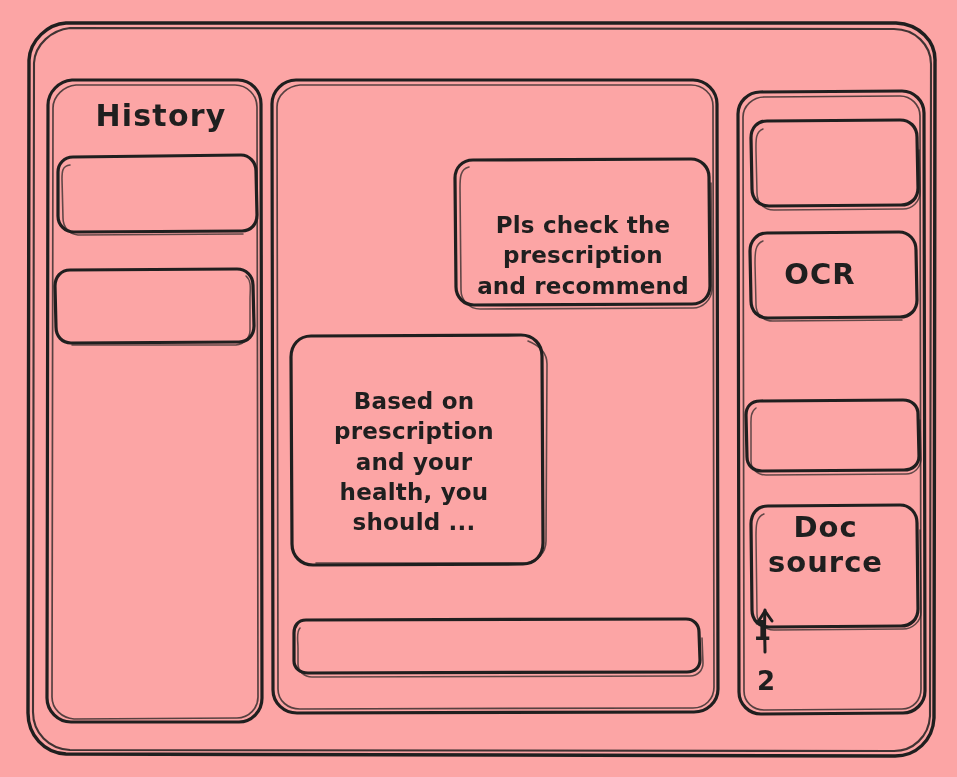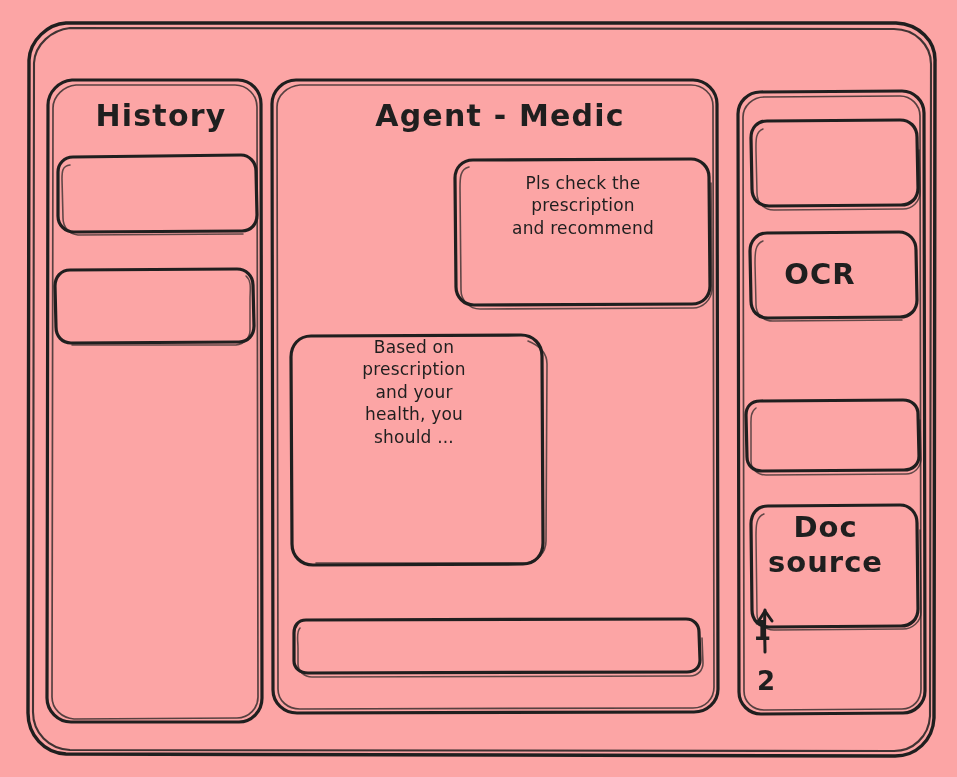--- a/index.html
+++ b/index.html
@@ -42,37 +42,38 @@
     font-size: 30px;
     font-weight: 700;
     letter-spacing: 1.2px;
   }
   .btn-label {
     font-size: 29px;
     font-weight: 700;
     letter-spacing: 1px;
   }
   .bubble-text {
-    font-size: 17px;
-    font-weight: 400;
+    font-size: 23px;
+    font-weight: 700;
     letter-spacing: 0.2px;
     line-height: 1.32;
+    margin-top: 38px;
   }
   .src-num {
     font-size: 26px;
     font-weight: 700;
     text-align: left;
   }
 
   
   #history-title   { left: 56px;  top: 98px;  width: 210px; }
   #agent-title     { left: 290px; top: 98px;  width: 420px; }
 
   #user-bubble-text { left: 458px; top: 172px; width: 250px; }
-  #assist-bubble-text { left: 292px; top: 336px; width: 244px; }
+  #assist-bubble-text { left: 292px; top: 348px; width: 244px; }
 
   #llm-label     { left: 752px; top: 147px; width: 162px; }
   #ocr-label     { left: 752px; top: 257px; width: 136px; }
   #params-label  { left: 748px; top: 415px; width: 170px; }
   #docsrc-label  { left: 750px; top: 510px; width: 151px; }
 
   #src-1 { left: 753px; top: 616px; width: 40px; }
   #src-2 { left: 757px; top: 666px; width: 40px; }
 
   
@@ -290,21 +291,20 @@
 
       <path stroke-width="3" d="
         M 765,610 C 764,628 765,640 765,652"></path>
       <path stroke-width="3" d="
         M 758,622 L 765,611 L 772,621"></path>
     </g>
   </svg>
 
   <div class="txt panel-title" id="history-title">History</div>
 
-  <div class="txt panel-title" id="agent-title">Agent - Medic</div>
 
   <div class="txt bubble-text" id="user-bubble-text">Pls check the
 prescription
 and recommend</div>
 
   <div class="txt bubble-text" id="assist-bubble-text">Based on
 prescription
 and your
 health, you
 should ...</div>

